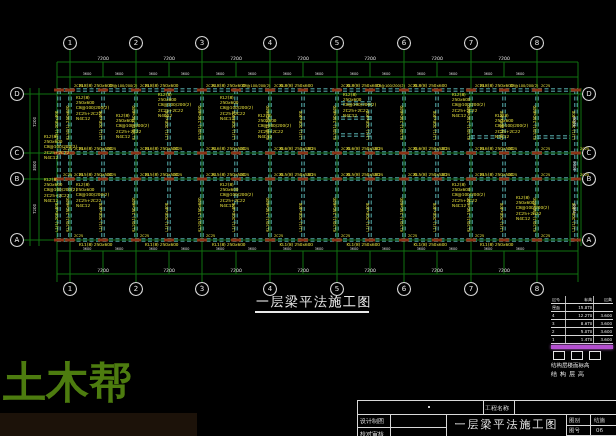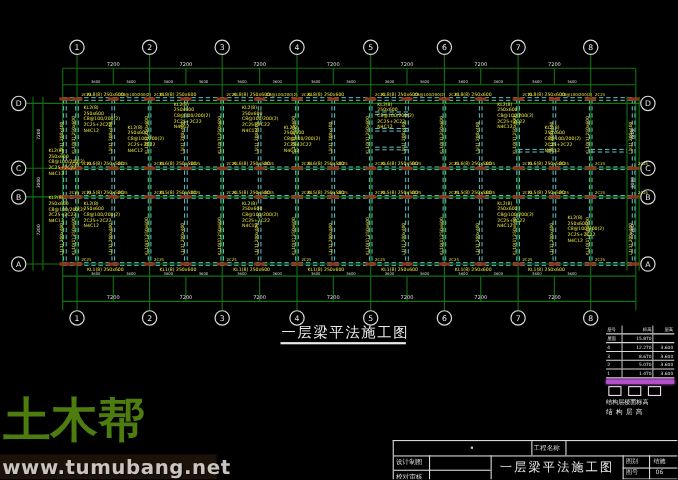--- a/index.html
+++ b/index.html
@@ -561,14 +561,13 @@
     <div class="cell" id="tb-name" style="left:89px;top:13px;width:119px">一层梁平法施工图</div>
     <div class="cell lbl55" style="left:211px;top:14px;width:21px">图别</div>
     <div class="cell lbl55" style="left:236px;top:14px;width:22px">结施</div>
     <div class="cell lbl55" style="left:211px;top:24px;width:21px">图号</div>
     <div class="cell lbl55" style="left:238px;top:24px;width:20px">06</div>
     <div class="cell lbl55" style="left:211px;top:34px;width:21px">日期</div>
   </div>
 
   <div id="wm-brand">土木帮</div>
   <div id="wm-strip"></div>
-  <div id="wm-url">www.tumubang.net</div>
 </div>
 
 </body></html>

